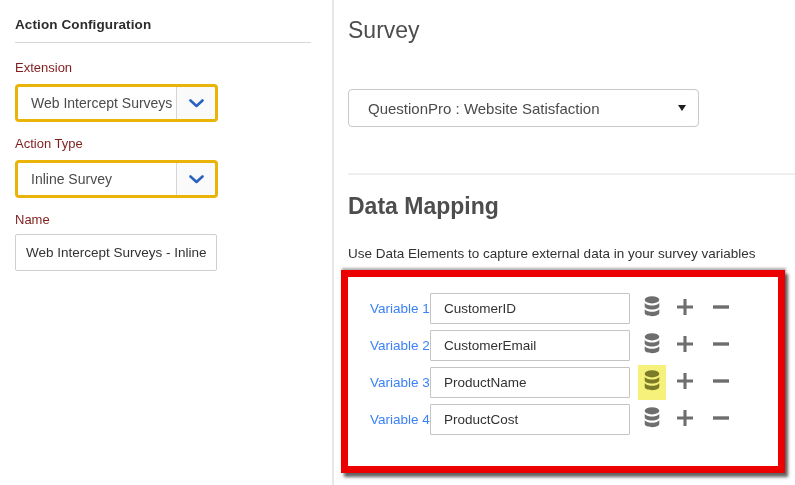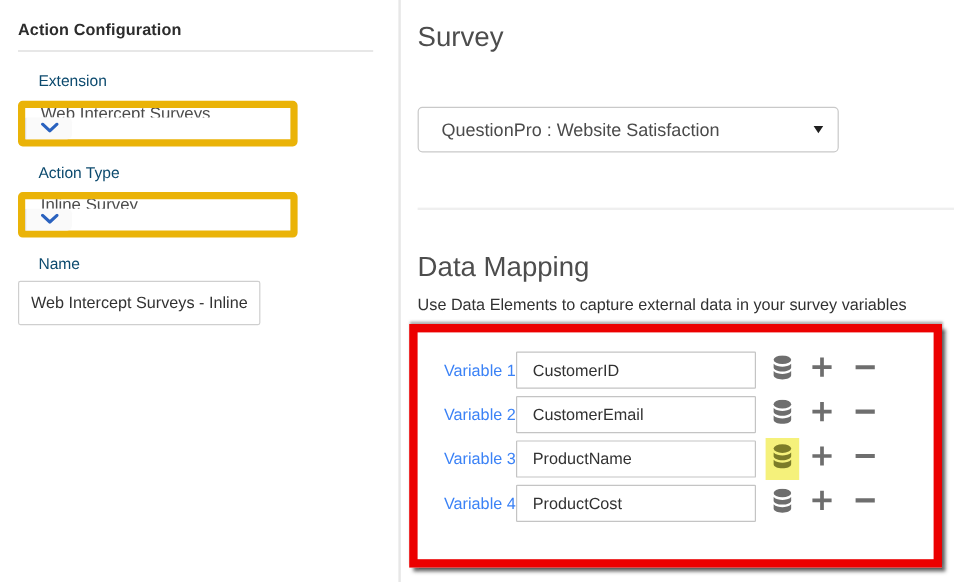--- a/index.html
+++ b/index.html
@@ -5,42 +5,42 @@
   * { margin:0; padding:0; box-sizing:border-box; }
   html,body { width:795px; height:485px; background:#ffffff;
     font-family:"Liberation Sans", sans-serif; overflow:hidden; }
   .stage { position:relative; width:795px; height:485px; background:#fff; }
 
   .v-divider { position:absolute; left:332px; top:0; width:2px; height:485px; background:#e7e7e7; }
 
   
   .ac-title { position:absolute; left:15px; top:17px; font-size:13.5px; font-weight:bold; color:#2c2c2c; letter-spacing:0.1px; }
   .ac-underline { position:absolute; left:15px; top:42px; width:296px; height:1px; background:#d8d8d8; }
-  .fld-label { position:absolute; left:32px; font-size:13px; color:#0c4a6e; }
+  .fld-label { position:absolute; left:15px; font-size:13px; color:#7f1d1d; }
   .lbl-extension { top:60px; }
   .lbl-action-type { top:136px; }
   .lbl-name { top:212px; }
 
-  .dd { position:absolute; left:15px; width:233px; height:38px; background:#fff;
-    border:6px solid #eab308; border-radius:4px; display:flex; align-items:stretch; cursor:pointer;flex-direction:column; }
+  .dd { position:absolute; left:15px; width:203px; height:38px; background:#fff;
+    border:3px solid #eab308; border-radius:4px; display:flex; align-items:stretch; cursor:pointer; }
   .dd-extension { top:84px; }
   .dd-action-type { top:160px;text-align:center; }
   .dd-value { flex:1; display:flex; align-items:center; padding-left:13px;
     font-size:14px; color:#4b4b4b; white-space:nowrap; overflow:hidden; }
   .dd-btn { width:39px; background:#fafafa; border-left:1px solid #d6d6d6;
     border-radius:0 4px 4px 0; display:flex; align-items:center; justify-content:center; }
 
   .name-input { position:absolute; left:15px; top:234px; width:202px; height:37px;
     border:1px solid #cfcfcf; border-radius:2px; background:#fff; padding:0 10px;
     font-family:"Liberation Sans", sans-serif; font-size:13.5px; color:#323232; }
 
   
   .sec-title { position:absolute; left:348px; font-size:23px; font-weight:300; color:#4d4d4d; }
   .survey-title { top:17px; }
-  .dm-title { top:209px; }
+  .dm-title { top:193px;font-weight:bold; }
   .sec-sub { position:absolute; left:348px; font-size:13.5px; color:#323232; }
   .survey-sub { top:53px; }
   .dm-sub { top:246px; }
 
   .survey-select { position:absolute; left:348px; top:89px; width:351px; height:38px;
     background:#fff; border:1px solid #c9c9c9; border-radius:4px;
     display:flex; align-items:center; cursor:pointer; }
   .survey-select .val { flex:1; padding-left:19px; font-size:15px; color:#4b4b4b; }
   .caret { width:0; height:0; margin-right:12px;
     border-left:4px solid transparent; border-right:4px solid transparent;

